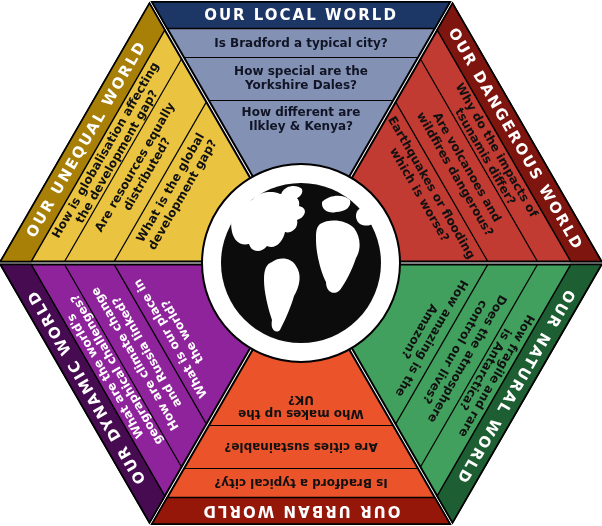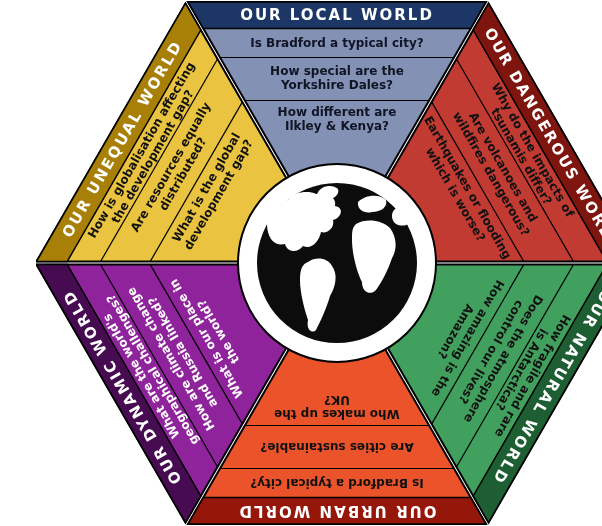--- a/index.html
+++ b/index.html
@@ -1,16 +1,16 @@
 <!DOCTYPE html>
 <html><head>
 <meta charset="utf-8">
 <style>
   html,body{margin:0;padding:0;background:#ffffff;}
-  .stage{width:550px;height:526px;position:relative;margin-left:36px;}
+  .stage{width:550px;height:526px;position:relative;}
   svg{display:block;}
   .t-title{
     font-family:"DejaVu Sans",sans-serif;
     font-weight:bold;
     font-size:15px;
     letter-spacing:2px;
     fill:#ffffff;
     text-anchor:middle;
   }
   .t-q{

